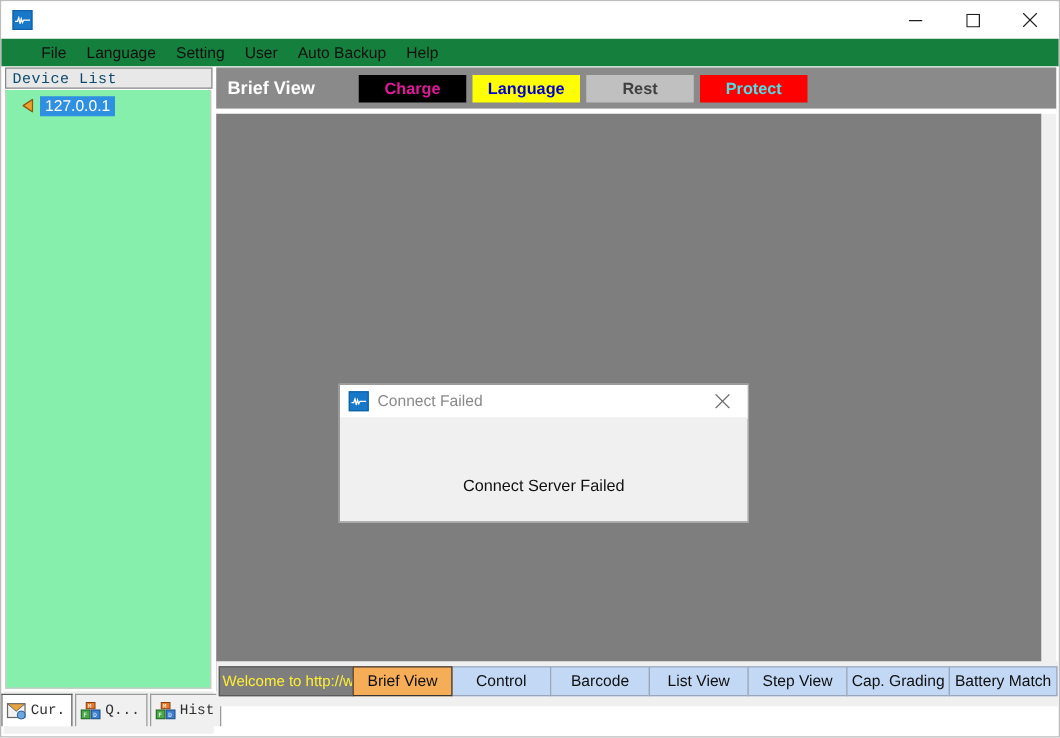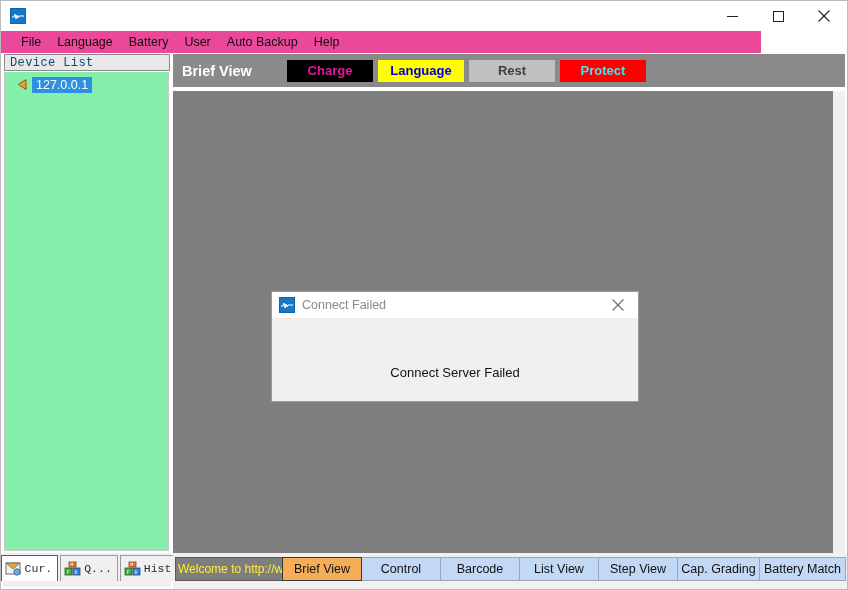--- a/index.html
+++ b/index.html
@@ -39,24 +39,24 @@
   .wincontrols { margin-left: auto; display: flex; height: 30px; }
   .wincontrol {
     width: 46px; height: 30px;
     display: flex; align-items: center; justify-content: center;
     color: #202020;
   }
 
   
   #menubar {
     position: absolute; left: 0; top: 30px;
-    width: 760px; height: 22px;
-    background: #ec4899;
-    display: flex; align-items: center;
-    padding-left: 12px;
+    width: 846px; height: 22px;
+    background: #15803d;
+    display: flex; align-items: center;
+    padding-left: 24px;
   }
   .menu-item {
     font-size: 12.5px; color: #101010;
     padding: 2px 8px; white-space: nowrap;
   }
 
   
   #sidebar {
     position: absolute; left: 2px; top: 53px;
     width: 168px; height: 499px;
@@ -149,22 +149,22 @@
     width: 672px; height: 4px; background: #ffffff;
   }
   #content-area {
     position: absolute; left: 0; top: 37px;
     width: 660px; height: 462px;
     background: #7e7e7e;
   }
 
   
   #dialog {
-    position: absolute; left: 98px; top: 200px;
-    width: 368px; height: 111px;
+    position: absolute; left: 98px; top: 216px;
+    width: 328px; height: 111px;
     background: #f0f0f0;
     border: 1px solid #9b9b9b;
     box-shadow: 0 0 0 0 rgba(0,0,0,0);
   }
   #dialog-titlebar {
     height: 27px; background: #ffffff;
     display: flex; align-items: center;
     border-bottom: 1px solid #eaeaea;
   }
   #dialog-icon {
@@ -181,21 +181,21 @@
     color: #6a6a6a;
   }
   #dialog-body {
     height: 82px; display: flex; align-items: center;
     justify-content: center; padding-top: 25px;
   }
   #dialog-message { font-size: 13px; color: #101010; }
 
   
   #bottom-bar {
-    position: absolute; left: 172px; top: 552px;
+    position: absolute; left: 172px; top: 528px;
     width: 674px; height: 36px;
     background: #f0f0f0;
     display: flex; align-items: flex-start;
     padding-top: 4px;
   }
   #marquee {
     width: 108px; height: 24px;
     background: #7e7e7e;
     border: 1px solid #5a5a5a;
     overflow: hidden;
@@ -250,21 +250,21 @@
           <line x1="0.5" y1="0.5" x2="11.5" y2="11.5" stroke="#202020" stroke-width="1.1"></line>
           <line x1="11.5" y1="0.5" x2="0.5" y2="11.5" stroke="#202020" stroke-width="1.1"></line>
         </svg>
       </div>
     </div>
   </div>
 
   <div id="menubar">
     <div class="menu-item">File</div>
     <div class="menu-item">Language</div>
-    <div class="menu-item">Battery</div>
+    <div class="menu-item">Setting</div>
     <div class="menu-item">User</div>
     <div class="menu-item">Auto Backup</div>
     <div class="menu-item">Help</div>
   </div>
 
   <div id="sidebar">
     <div id="device-list-header">Device List</div>
     <div id="device-tree">
       <div class="tree-node">
         <span class="tree-arrow">

